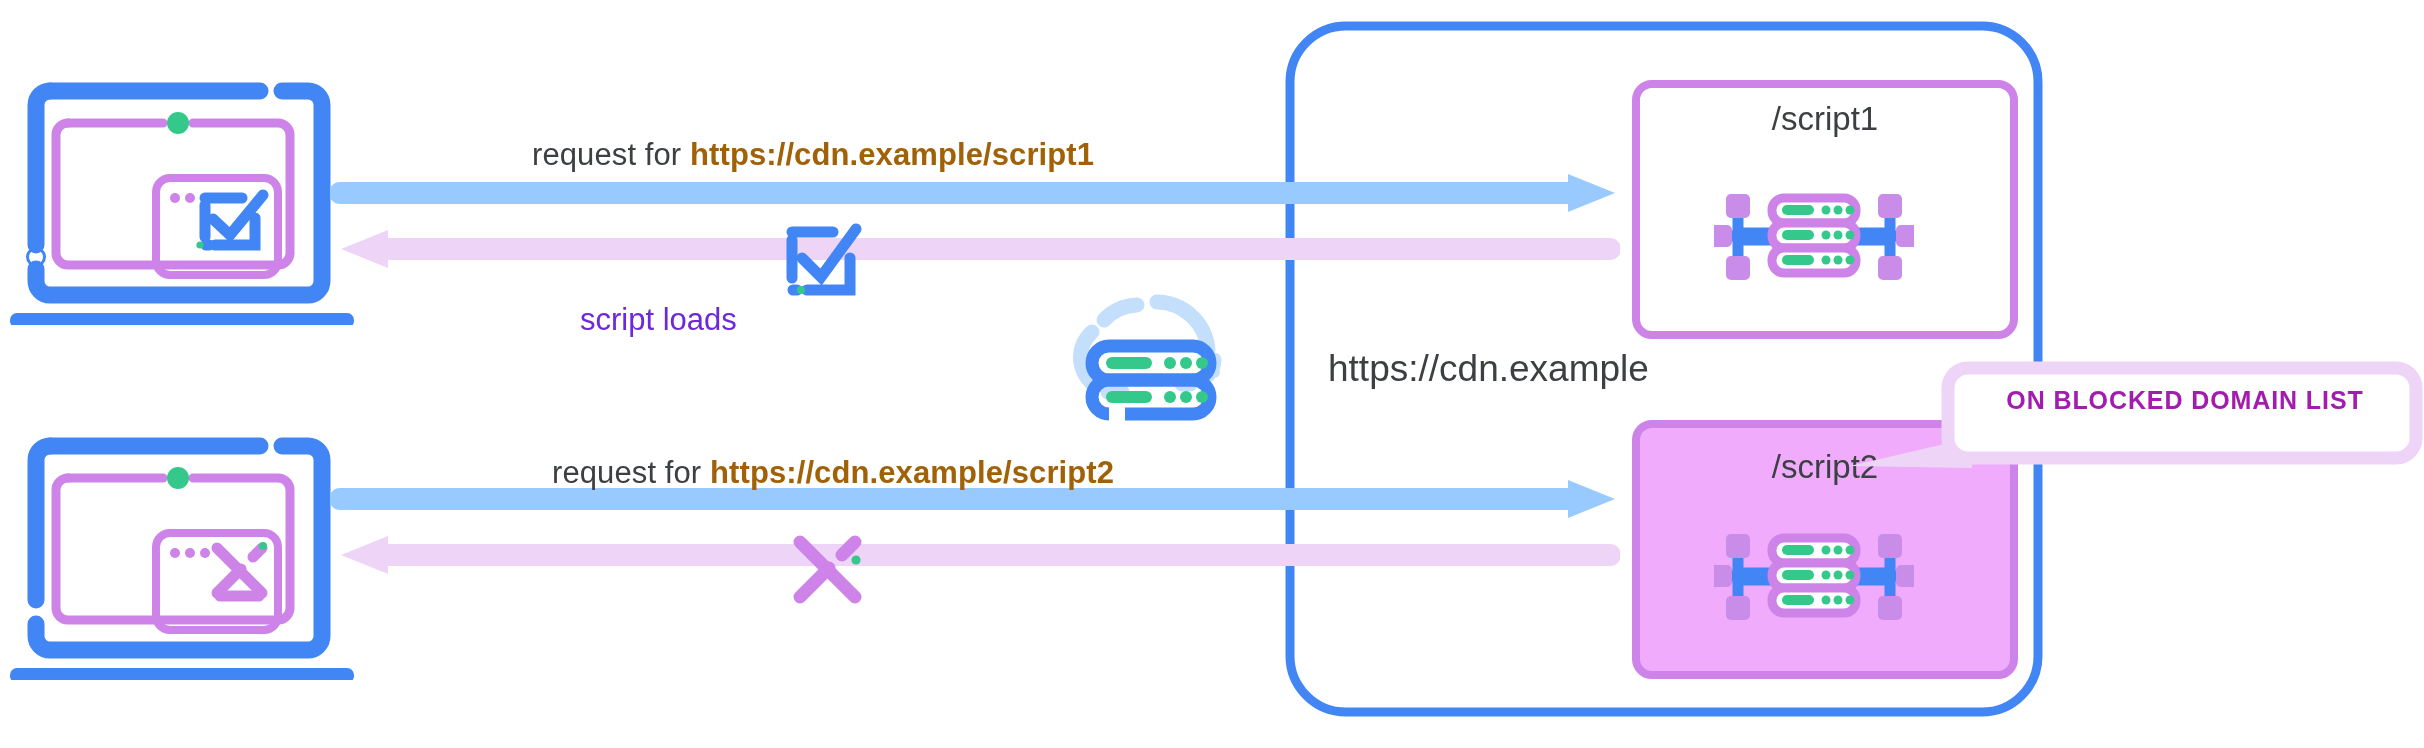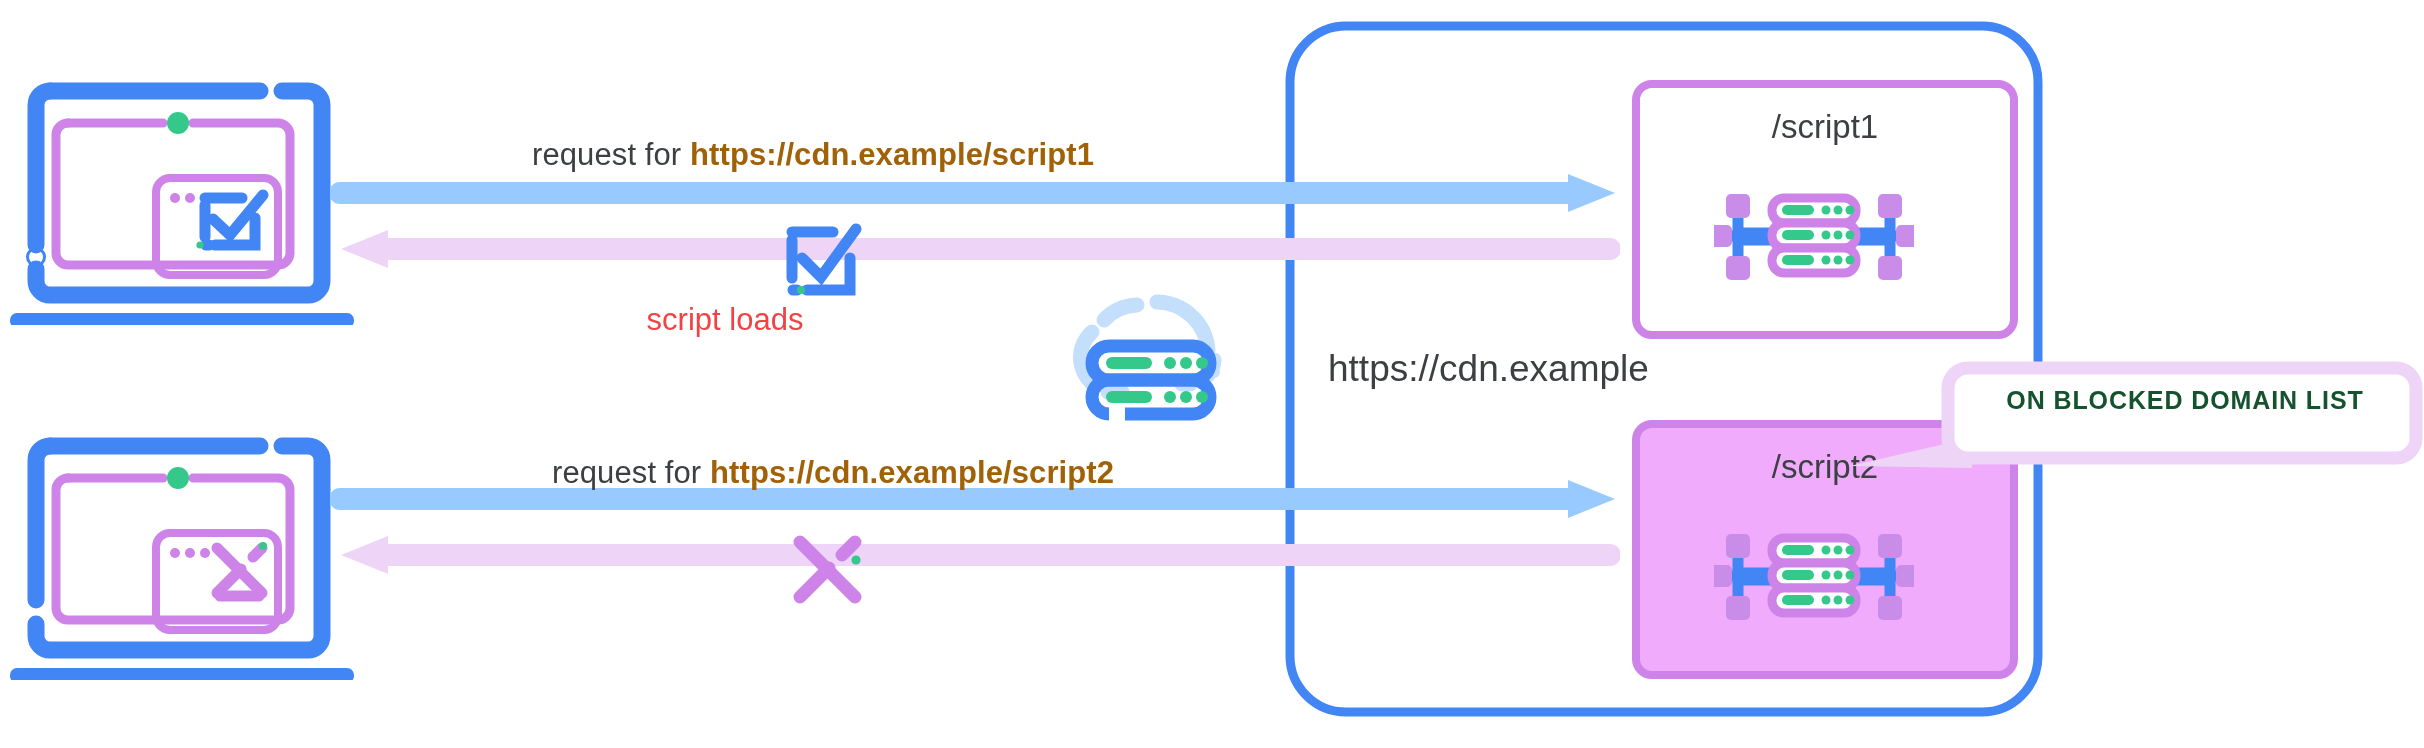--- a/index.html
+++ b/index.html
@@ -21,43 +21,43 @@
     position:absolute;
     font-size:31px;
     color:#3c4043;
     white-space:nowrap;
     letter-spacing:.1px;
   }
   .req-label b{font-weight:700;color:#a16207;}
   .caption{
     position:absolute;
     font-size:31px;
-    color:#ef4444;
-    white-space:nowrap;
-    text-align:center;
+    color:#6d28d9;
+    white-space:nowrap;
+    text-align:left;
   }
   .cdn-label{
     position:absolute;
     font-size:37px;
     color:#3c4043;
     white-space:nowrap;
   }
   .script-title{
     position:absolute;
     font-size:33px;
     color:#3c4043;
     white-space:nowrap;
     text-align:center;
     width:100%;
     left:0;
   }
   .callout-text{
     font-size:25px;
     font-weight:700;
-    color:#14532d;
+    color:#a21caf;
     letter-spacing:.9px;
     white-space:nowrap;
   }
 </style>
 </head>
 <body>
 
 <div id="stage">
 
   <svg class="abs" style="left:1270px;top:14px;" width="790" height="720">
@@ -150,21 +150,21 @@
       <circle cx="108" cy="109" r="6"></circle>
         <circle cx="124" cy="109" r="6"></circle>
         <circle cx="140" cy="109" r="6"></circle>
     </g>
   </svg>
 
   <div class="cdn-label" style="left:1328px;top:348px;">https://cdn.example</div>
 
   <div class="abs" style="left:1632px;top:80px;width:370px;height:243px;
        border:8px solid #cd83e8;border-radius:20px;background:#fff;">
-    <div class="script-title" style="top:20px;text-align:center;">/script1</div>
+    <div class="script-title" style="top:12px;text-align:center;">/script1</div>
     <svg class="abs" style="left:74px;top:88px;" width="200" height="120">
       <g stroke="#4285f4" stroke-width="11" fill="none" stroke-linecap="butt">
         <path d="M 24 30 L 24 57 L 66 57"></path>
         <path d="M 24 90 L 24 64 L 66 64"></path>
         <path d="M 176 30 L 176 57 L 134 57"></path>
         <path d="M 176 90 L 176 64 L 134 64"></path>
         <path d="M 6 60 L 62 60"></path>
         <path d="M 194 60 L 138 60"></path>
       </g>
       <g fill="#c98ce8">

